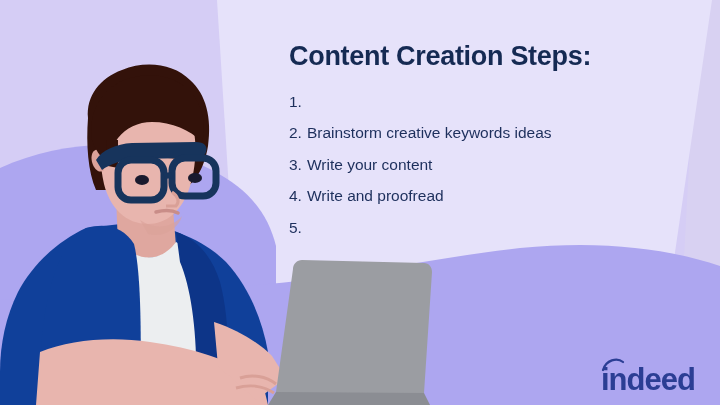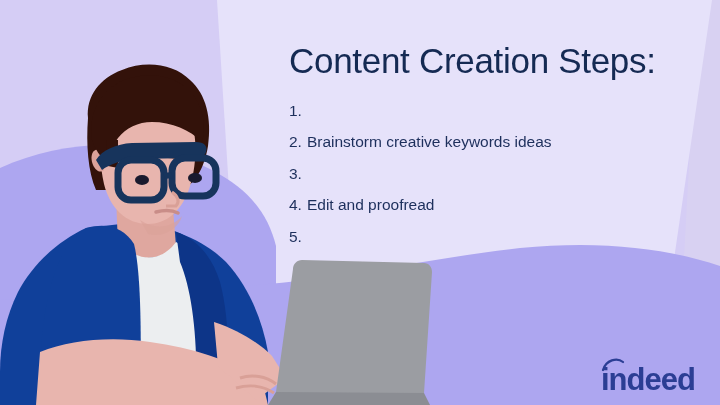--- a/index.html
+++ b/index.html
@@ -12,22 +12,22 @@
   #art{position:absolute;inset:0;width:720px;height:405px;display:block;}
 
   .content{
     position:absolute;
     left:289px;
     top:42px;
     width:360px;
     z-index:5;
   }
   .title{
-    font-size:35px;
-    font-weight:normal;
+    font-size:27px;
+    font-weight:bold;
     color:#152a53;
     letter-spacing:-0.3px;
     margin:0 0 22px 0;
     line-height:1.1;
     white-space:nowrap;
   }
   .steps{
     list-style:none;
     margin:0;padding:0;
   }
@@ -193,24 +193,25 @@
     <ol class="steps">
       <li>
         <span class="num">1.</span>
       </li>
       <li>
         <span class="num">2.</span>
         <span>Brainstorm creative keywords ideas</span>
       </li>
       <li>
         <span class="num">3.</span>
+        <span>Write your content</span>
       </li>
       <li>
         <span class="num">4.</span>
-        <span>Edit and proofread</span>
+        <span>Write and proofread</span>
       </li>
       <li>
         <span class="num">5.</span>
       </li>
     </ol>
   </div>
 
   <svg class="logo" viewBox="0 0 108 40">
 
     <path d="M 2 13 C 5 3, 16 0, 22 5" fill="none" stroke="#2b3e94" stroke-width="2.2" stroke-linecap="round"></path>

